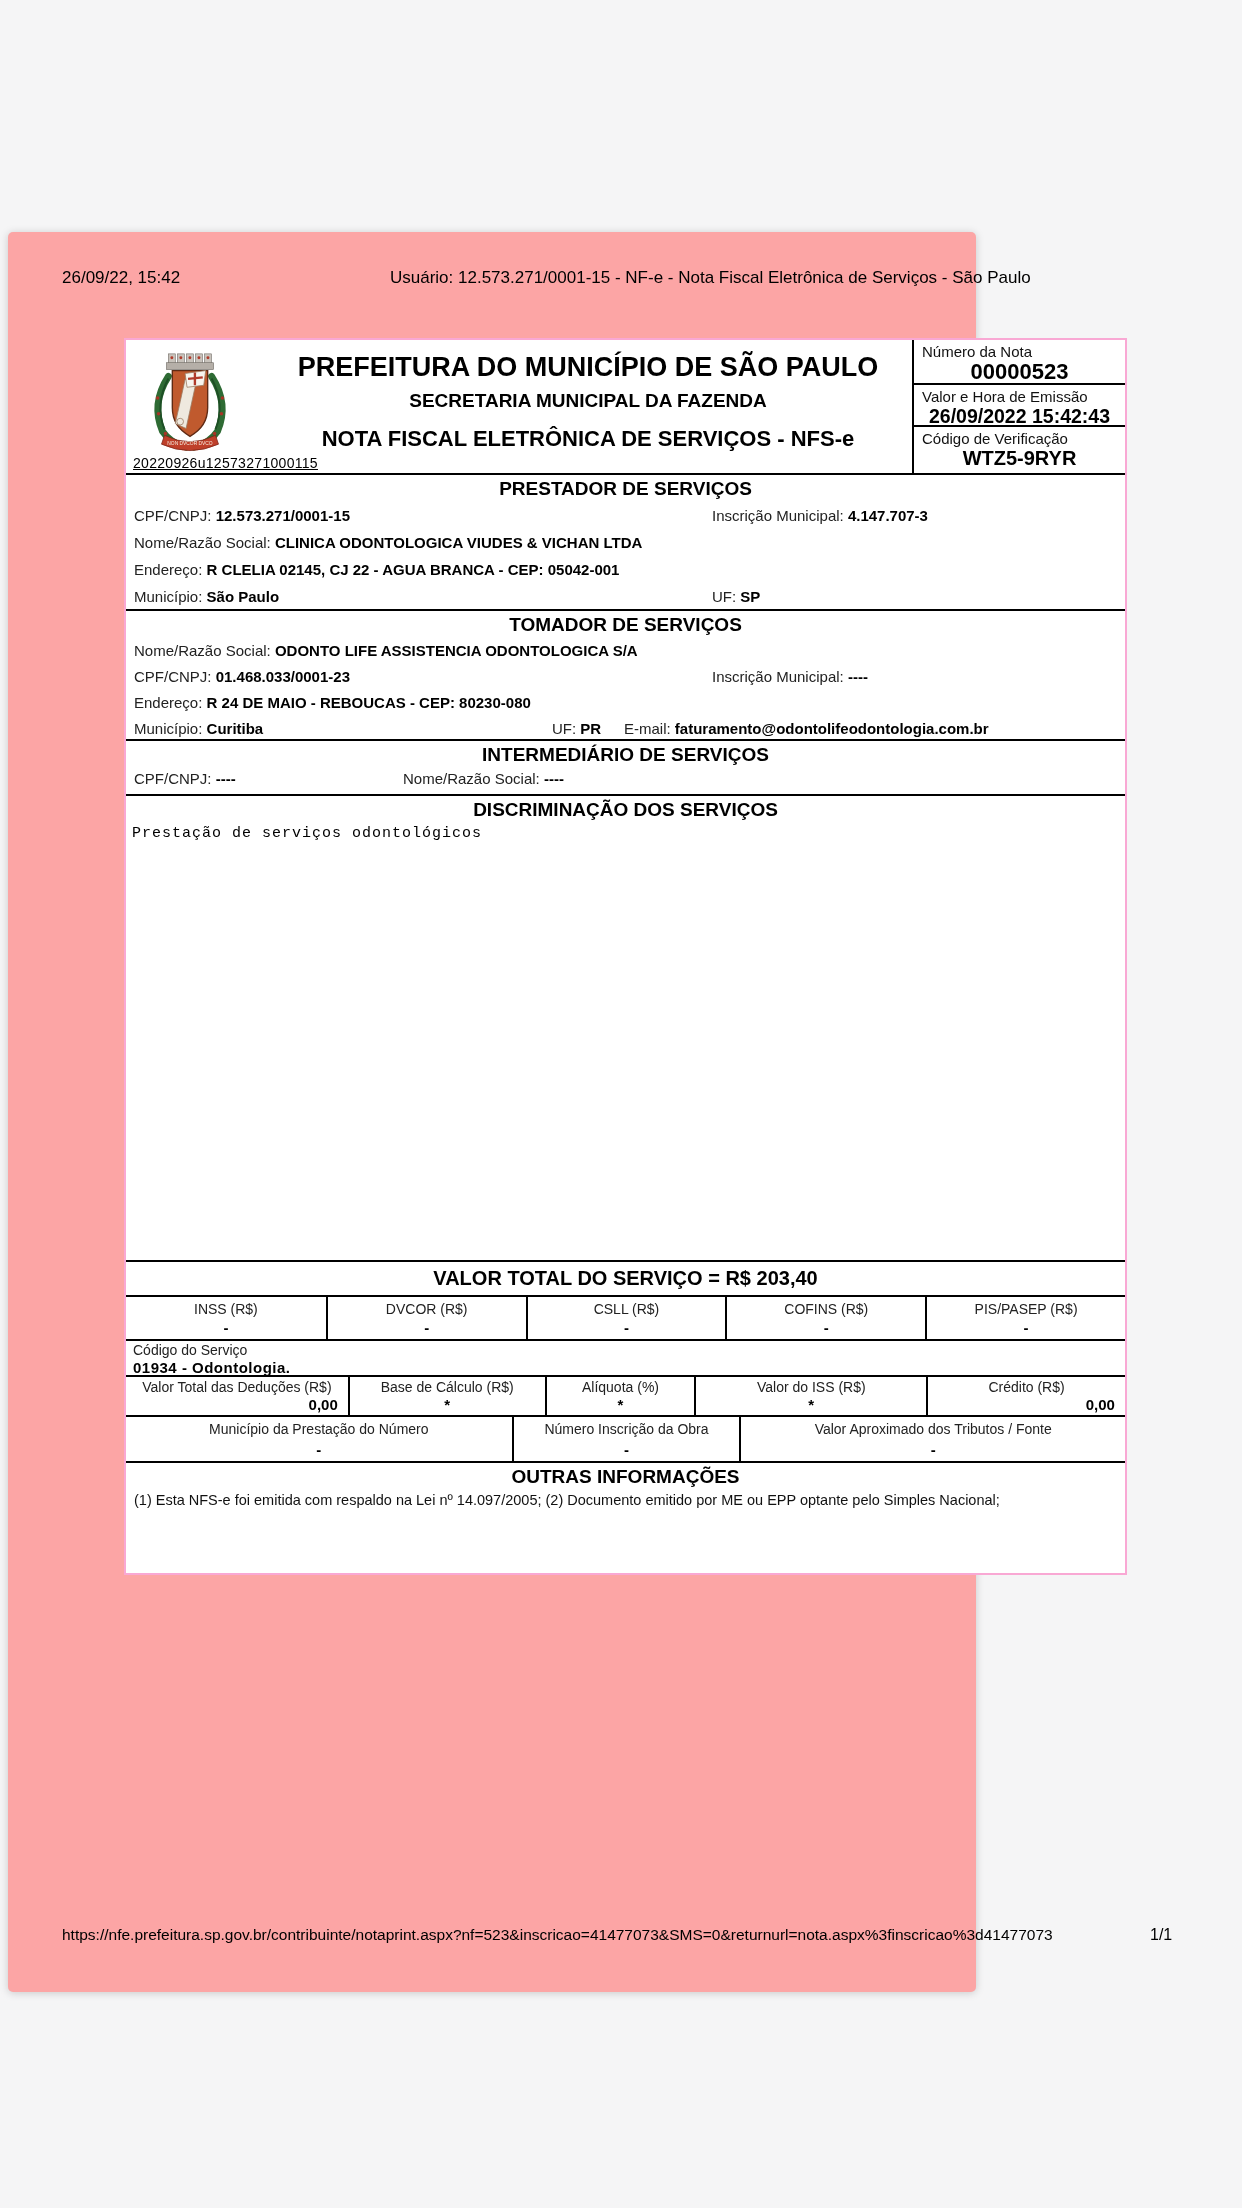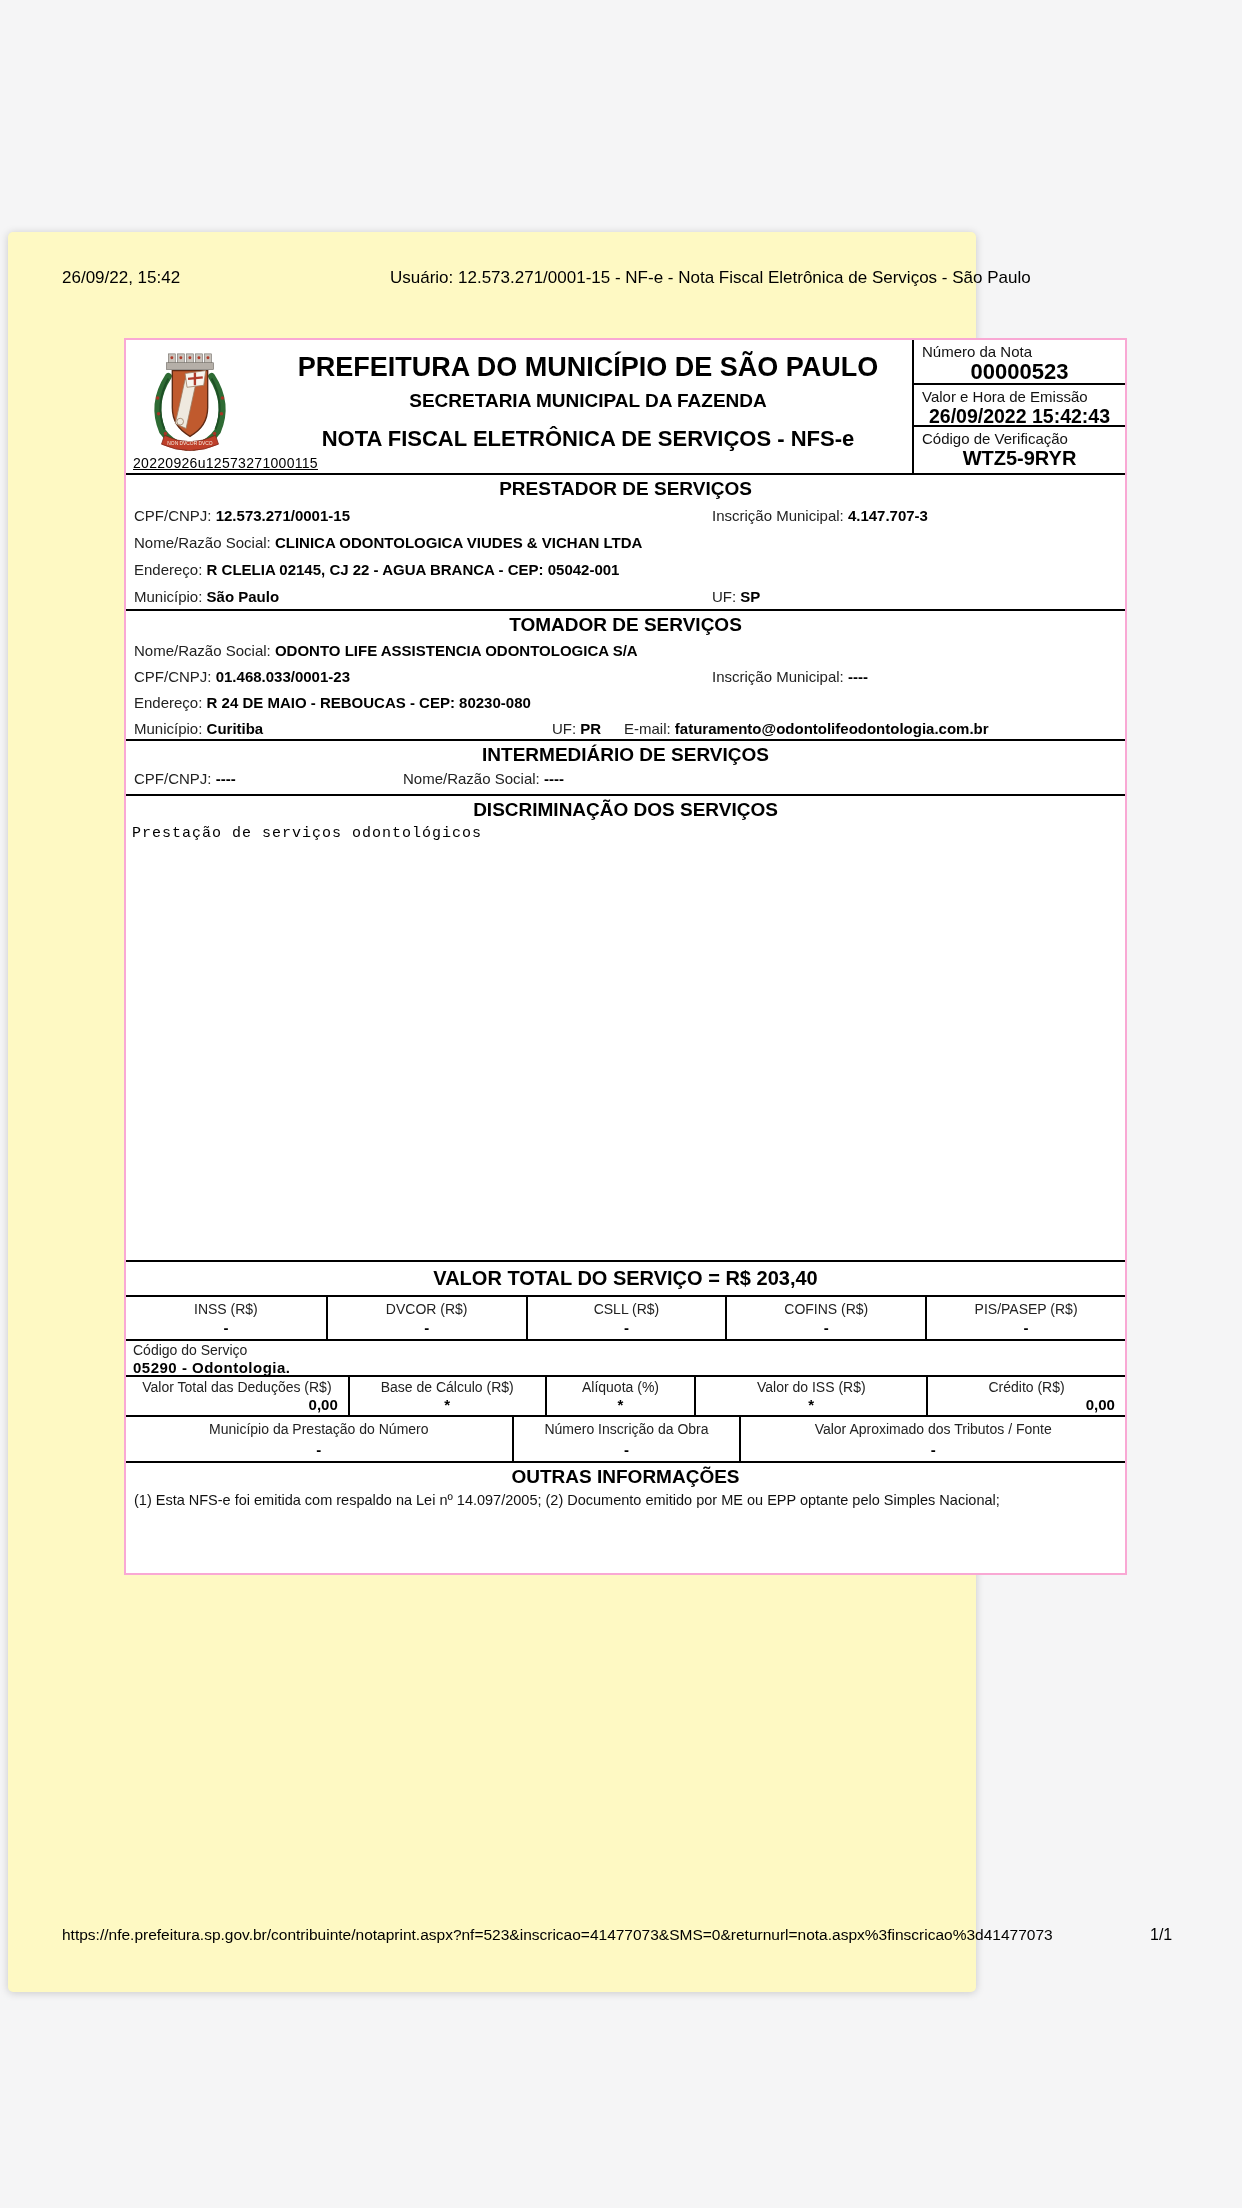--- a/index.html
+++ b/index.html
@@ -1,20 +1,20 @@
 <!DOCTYPE html>
 <html lang="pt"><head>
 <meta charset="utf-8">
 <style>
   * { margin:0; padding:0; box-sizing:border-box; }
   html,body { width:1242px; height:2208px; }
   body { background:#f5f5f6; font-family:"Liberation Sans", sans-serif; color:#000; position:relative; }
 
   .sheet { position:absolute; left:8px; top:232px; width:968px; height:1760px;
-           background:#fef9c3; border-radius:5px; box-shadow:0 1px 8px rgba(0,0,0,.18); }
+           background:#fca5a5; border-radius:5px; box-shadow:0 1px 8px rgba(0,0,0,.18); }
 
   
   .print-meta { position:absolute; font-size:17px; color:#000; white-space:nowrap; }
   .ph-date { left:54px; top:36px; }
   .ph-title { left:382px; top:36px; }
   .pf-url  { left:54px; top:1694px; font-size:15.5px; }
   .pf-page { left:1142px; top:1694px; font-size:16px; }
 
   
   .invoice { position:absolute; left:116px; top:106px; width:1003px; border:2px solid #f9a8d4; background:#fff; }
@@ -262,21 +262,21 @@
         <div class="t-val">-</div>
       </div>
       <div class="tcell">
         <div class="t-lab">PIS/PASEP (R$)</div>
         <div class="t-val">-</div>
       </div>
     </div>
 
     <div class="sec codigo">
       <div class="cod-lab">Código do Serviço</div>
-      <div class="cod-val">05290 - Odontologia.</div>
+      <div class="cod-val">01934 - Odontologia.</div>
     </div>
 
     <div class="sec tbl calculo">
       <div class="tcell w1">
         <div class="t-lab">Valor Total das Deduções (R$)</div>
         <div class="t-val ra">0,00</div>
       </div>
       <div class="tcell w2">
         <div class="t-lab">Base de Cálculo (R$)</div>
         <div class="t-val">*</div>

